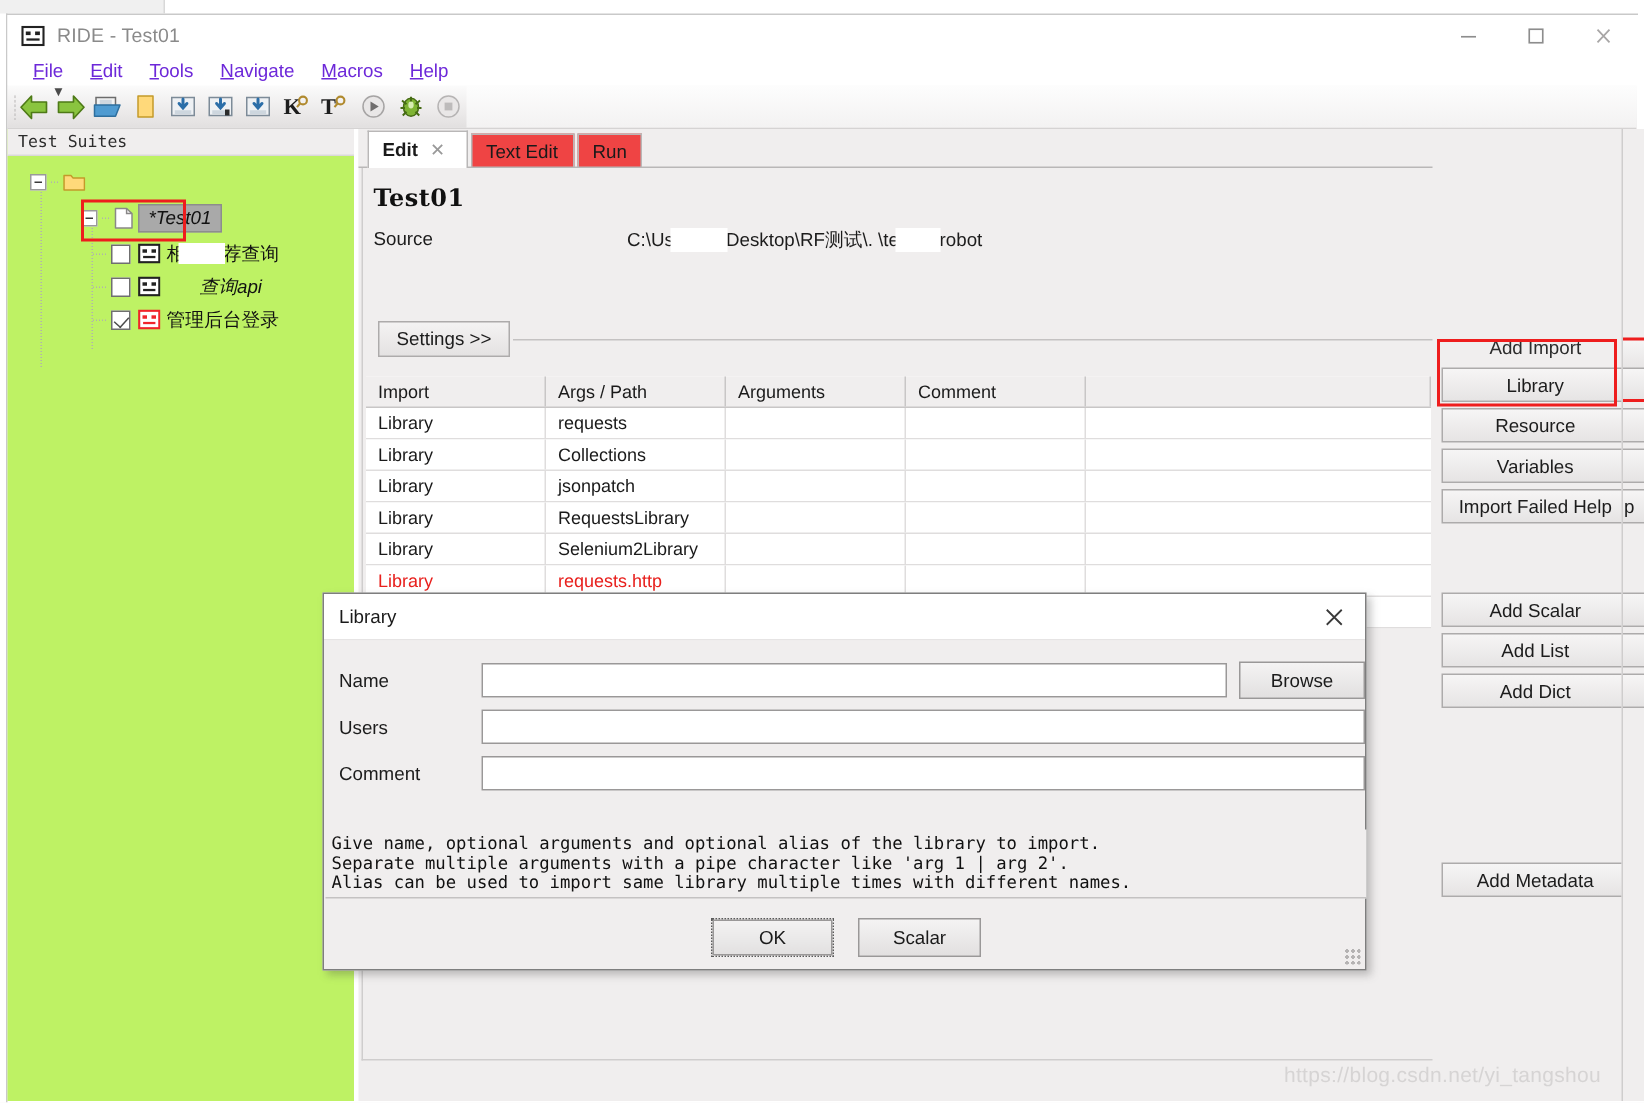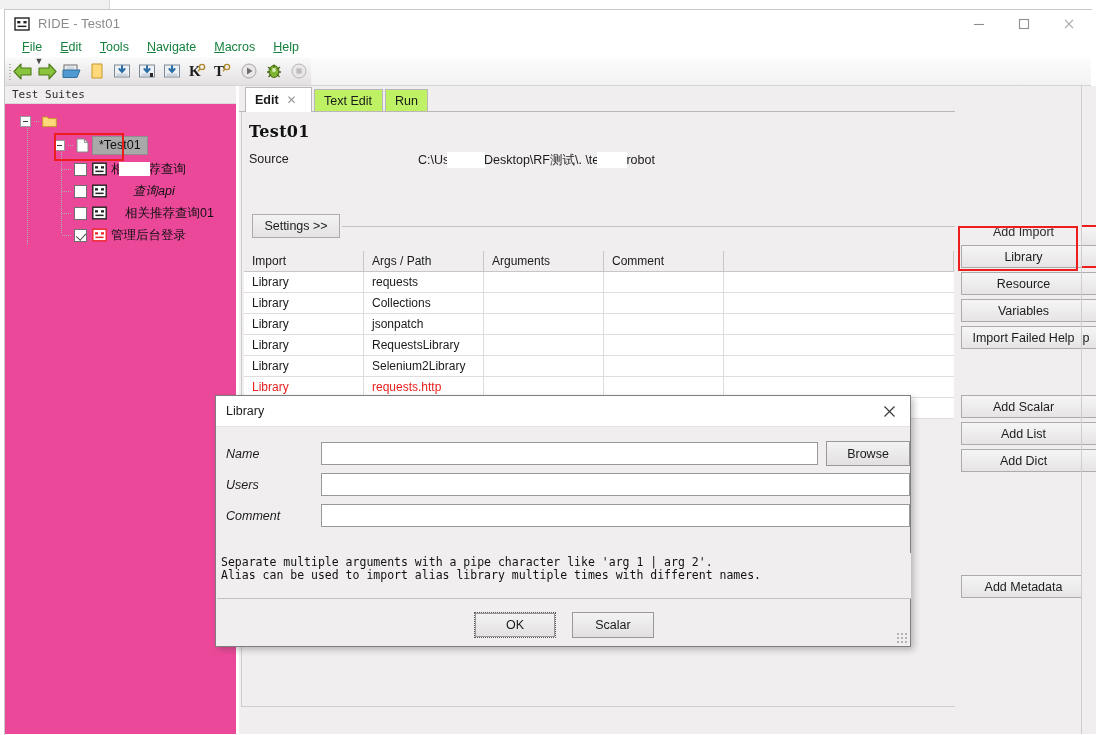--- a/index.html
+++ b/index.html
@@ -50,21 +50,21 @@
   }
   .win-btn svg { display: block; }
 
   
   .menubar {
     position: absolute; left: 5px; top: 37px; width: 1086px; height: 20px;
     background: #ffffff;
     display: flex; align-items: center; padding-left: 8px;
   }
   .menu-item {
-    font-size: 12.5px; color: #15803d; padding: 1px 9px; white-space: nowrap;
+    font-size: 12.5px; color: #6d28d9; padding: 1px 9px; white-space: nowrap;
   }
   .menu-item u { text-decoration: underline; text-underline-offset: 1px; }
 
   
   .toolbar {
     position: absolute; left: 5px; top: 57px; width: 1086px; height: 29px;
     background: linear-gradient(#fbfbfb, #eceaea 62%, #e2e0e0);
     border-bottom: 1px solid #d5d3d3;
   }
   .tb-inner {
@@ -89,21 +89,21 @@
   }
   .tb-sep { width: 3px; }
   .tb-rest {
     position: absolute; left: 306px; top: 0; right: 0; height: 28px;
     background: linear-gradient(#fdfdfd, #f3f2f2);
   }
 
   
   .sidebar {
     position: absolute; left: 5px; top: 86px; width: 231px; height: 648px;
-    background: #ec4899;
+    background: #bef264;
   }
   .sidebar-header {
     height: 18px; background: #f0eeee; border-bottom: 1px solid #dbd9d9;
     font-family: "DejaVu Sans Mono", monospace; font-size: 11px; color: #2c2c2c;
     padding-left: 7px; line-height: 18px;
   }
   .tree { position: relative; padding-top: 6px; font-size: 12.5px; }
   .tnode { position: relative; height: 22px; display: flex; align-items: center; }
   .expander {
     width: 11px; height: 11px; border: 1px solid #9a9a9a; background: #fff;
@@ -150,21 +150,21 @@
   }
   .tabstrip {
     position: absolute; left: 0; top: 0; width: 853px; height: 26px;
     background: #f0eeee;
   }
   .tabstrip:after {
     content:""; position:absolute; left:0; bottom:0; width: 100%; height:1px; background:#b9b7b7;
   }
   .tab {
     position: absolute; top: 3px; height: 23px;
-    background: #bef264; border: 1px solid #b9b7b7; border-bottom: none;
+    background: #ef4444; border: 1px solid #b9b7b7; border-bottom: none;
     display: flex; align-items: center; padding: 0 9px;
     font-size: 12.5px; color: #1a1a1a;
   }
   .tab.active { background: #ffffff; top: 1px; height: 25px; z-index: 3; font-weight: bold; }
   .tab .x { margin-left: 8px; color: #999; font-size: 12px; font-weight: normal; }
   .ed-body {
     position: absolute; left: 2px; top: 26px; width: 817px; height: 595px;
     background: #f0eeee; border: 1px solid #cfcdcd; border-top: none;
   }
   .ed-title {
@@ -231,21 +231,21 @@
     height: 31px; background: #ffffff; border-bottom: 1px solid #e6e4e4;
     display: flex; align-items: center; padding-left: 10px;
     font-size: 12.5px; color: #1a1a1a;
   }
   .dlg-close {
     position: absolute; right: 0; top: 0; width: 42px; height: 31px;
     display: flex; align-items: center; justify-content: center; color: #3a3a3a;
   }
   .dlg-form { position: relative; padding: 11px 0 0 0; }
   .frow { display: flex; align-items: center; height: 31px; padding-left: 10px; }
-  .flabel { width: 95px; font-size: 12.5px; color: #1c1c1c; flex: none; font-style: italic; }
+  .flabel { width: 95px; font-size: 12.5px; color: #1c1c1c; flex: none; }
   .finput {
     height: 23px; background: #ffffff; border: 1px solid #9a9898;
   }
   .browse-btn {
     width: 84px; height: 25px; margin-left: 8px; flex: none;
     background: linear-gradient(#f4f3f3,#e2e0e0); border: 1px solid #9a9898;
     font-size: 12.5px; display: flex; align-items: center; justify-content: center;
   }
   .helpbox {
     position: absolute; left: 1px; top: 157px; width: 694px; height: 46px;
@@ -419,21 +419,21 @@
         <div class="expander"></div>
         <div class="dotline" style="width:6px;"></div>
         <div class="folder-ic">
           <svg width="15" height="13" viewBox="0 0 15 13">
             <path d="M0.7 2 L5.3 2 L6.6 3.6 L14.3 3.6 L14.3 11.6 L0.7 11.6 Z" fill="#ffd97a" stroke="#c49a2a" stroke-width="1" stroke-linejoin="round"></path>
           </svg>
         </div>
         <div class="tlabel"></div>
       </div>
 
-      <div class="tnode" style="padding-left:49px; height:26px;">
+      <div class="tnode" style="padding-left:49px; height:26px;font-style:italic;">
         <div class="expander"></div>
         <div class="dotline" style="width:6px;"></div>
         <div class="doc-ic">
           <svg width="13" height="15" viewBox="0 0 13 15">
             <path d="M1 1 L8.4 1 L12 4.4 L12 14 L1 14 Z" fill="#ffffff" stroke="#8a8888" stroke-width="1" stroke-linejoin="round"></path>
             <path d="M8.4 1 L8.4 4.4 L12 4.4" fill="none" stroke="#8a8888" stroke-width="1"></path>
           </svg>
         </div>
         <div class="sel-pill">*Test01</div>
       </div>
@@ -461,33 +461,20 @@
           <svg width="15" height="14" viewBox="0 0 15 14">
             <rect x="0.8" y="1.2" width="13.4" height="11.6" fill="#fff" stroke="#222" stroke-width="1.4"></rect>
             <rect x="3" y="4.2" width="3" height="2.3" fill="#222"></rect>
             <rect x="9" y="4.2" width="3" height="2.3" fill="#222"></rect>
             <rect x="3.4" y="8.6" width="8.2" height="1.5" fill="#222"></rect>
           </svg>
         </div>
         <div class="tlabel" style="padding-left:22px;font-style:italic;">查询api</div>
       </div>
 
-      <div class="tnode" style="padding-left:57px;">
-        <div class="dotline" style="width:10px;"></div>
-        <div class="cbx"></div>
-        <div class="robot-ic">
-          <svg width="15" height="14" viewBox="0 0 15 14">
-            <rect x="0.8" y="1.2" width="13.4" height="11.6" fill="#fff" stroke="#222" stroke-width="1.4"></rect>
-            <rect x="3" y="4.2" width="3" height="2.3" fill="#222"></rect>
-            <rect x="9" y="4.2" width="3" height="2.3" fill="#222"></rect>
-            <rect x="3.4" y="8.6" width="8.2" height="1.5" fill="#222"></rect>
-          </svg>
-        </div>
-        <div class="tlabel" style="padding-left:14px;">相关推荐查询01</div>
-      </div>
 
       <div class="tnode" style="padding-left:57px;">
         <div class="dotline" style="width:10px;"></div>
         <div class="cbx checked"></div>
         <div class="robot-ic">
           <svg width="15" height="14" viewBox="0 0 15 14">
             <rect x="0.8" y="1.2" width="13.4" height="11.6" fill="#fff" stroke="#f0252b" stroke-width="1.4"></rect>
             <rect x="3" y="4.2" width="3" height="2.3" fill="#f0252b"></rect>
             <rect x="9" y="4.2" width="3" height="2.3" fill="#f0252b"></rect>
             <rect x="3.4" y="8.6" width="8.2" height="1.5" fill="#f0252b"></rect>
@@ -608,20 +595,21 @@
       <div class="pbtn" style="top:159px; border-bottom:2px solid #ee1d1d;">Library</div>
       <div class="pbtn" style="top:186px;">Resource</div>
       <div class="pbtn" style="top:213px;">Variables</div>
       <div class="pbtn" style="top:240px;">Import Failed Help</div>
       <div class="pbtn" style="top:309px;">Add Scalar</div>
       <div class="pbtn" style="top:336px;">Add List</div>
       <div class="pbtn" style="top:363px;">Add Dict</div>
     </div>
   </div>
 
+  <div class="watermark">https://blog.csdn.net/yi_tangshou</div>
 
   <div class="dlg-shadow"></div>
   <div class="dlg">
     <div class="dlg-title">
       <span>Library</span>
       <div class="dlg-close">
         <svg width="13" height="13" viewBox="0 0 13 13">
           <path d="M1.5 1.5 L11.5 11.5 M11.5 1.5 L1.5 11.5" stroke="#3a3a3a" stroke-width="1.2"></path>
         </svg>
       </div>
@@ -637,22 +625,23 @@
         <div class="flabel">Users</div>
         <input class="finput" style="width: 598px;" value="">
       </div>
       <div class="frow">
         <div class="flabel">Comment</div>
         <input class="finput" style="width: 598px;" value="">
       </div>
     </div>
 
     <div class="helpbox">
+      <div>Give name, optional arguments and optional alias of the library to import.</div>
       <div>Separate multiple arguments with a pipe character like 'arg 1 | arg 2'.</div>
-      <div>Alias can be used to import alias library multiple times with different names.</div>
+      <div>Alias can be used to import same library multiple times with different names.</div>
     </div>
 
     <div class="dlg-actions">
       <div class="dbtn default">OK</div>
       <div class="dbtn">Scalar</div>
     </div>
 
     <div class="grip"></div>
   </div>
 

